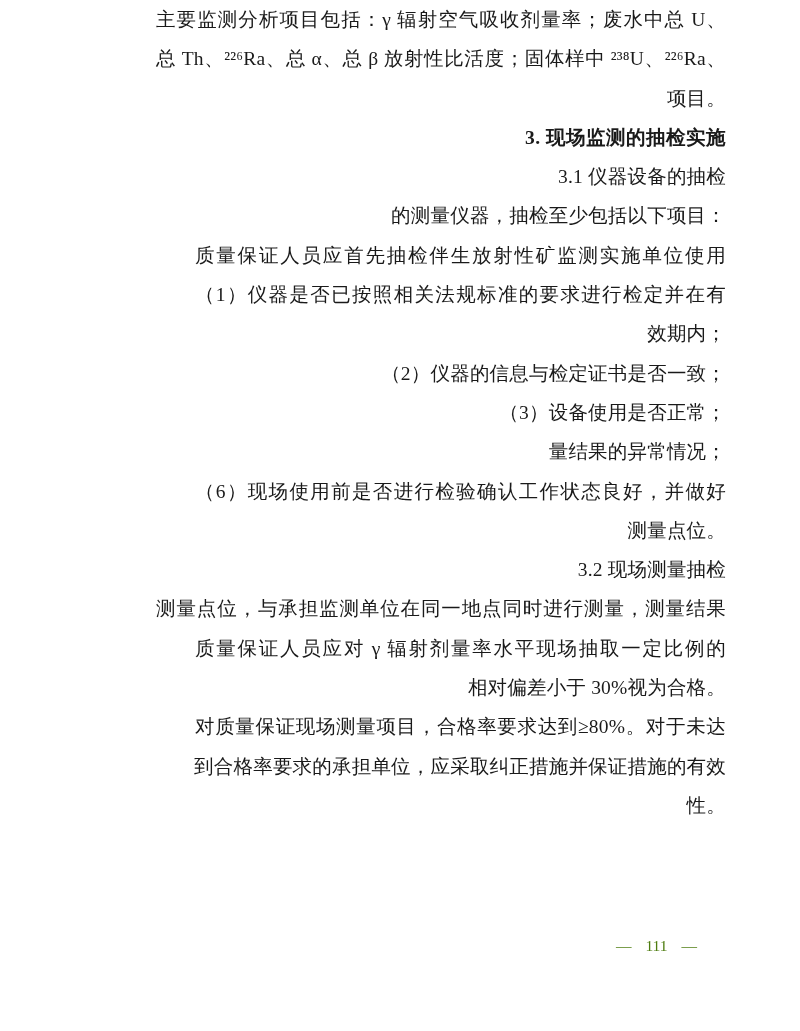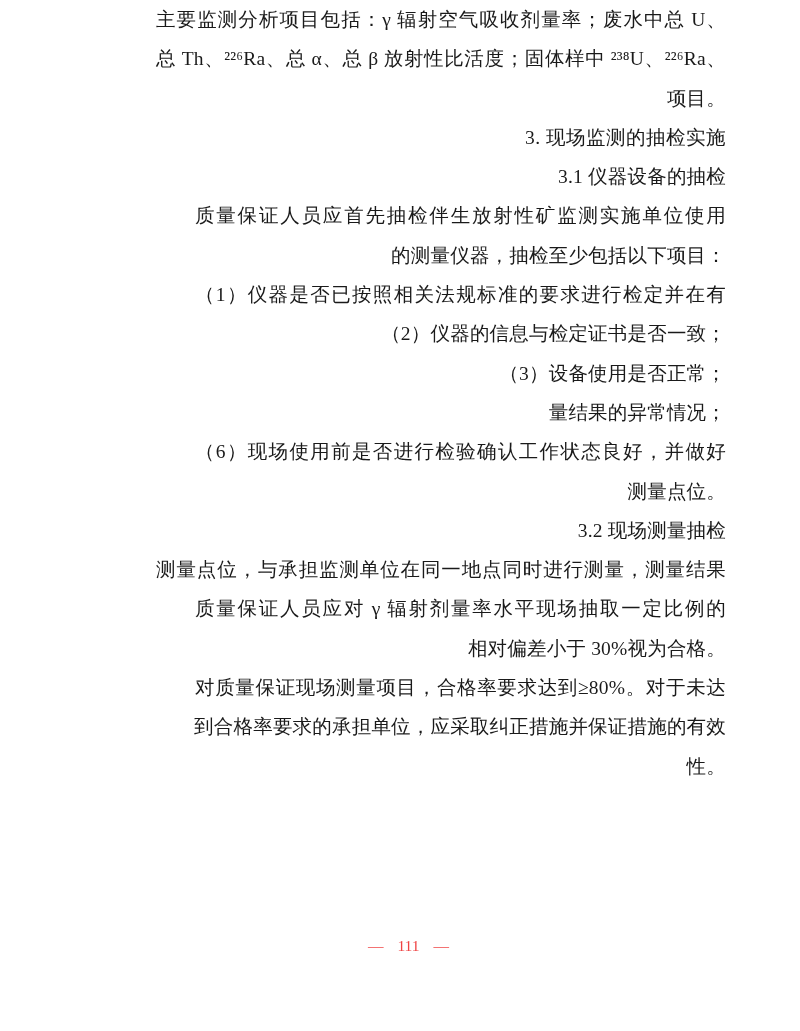--- a/index.html
+++ b/index.html
@@ -31,47 +31,48 @@
   }
   
   .jl {
     text-align: justify;
     text-align-last: justify;
     text-justify: inter-character;
   }
   
   .ind { text-indent: 2em; }
   
-  .hd { font-weight: 400; letter-spacing: 0.5px; }
+  .hd { font-weight: 700; letter-spacing: 0.5px; }
   .footer {
     position: absolute;
     left: 120px;
     top: 936px;
     width: 577px;
-    text-align: center;
+    text-align: right;
     font-size: 15.5px;
     line-height: 20px;
-    color: #ef4444;
+    color: #4d7c0f;
   }
   .footer .dash { letter-spacing: 0; }
   .footer .pagenum { margin: 0 14px; }
 </style>
 </head>
 <body>
 
 <div class="page">
   <div class="text-block">
     <p class="ln jl">主要监测分析项目包括：γ 辐射空气吸收剂量率；废水中总 U、</p>
     <p class="ln jl">总 Th、²²⁶Ra、总 α、总 β 放射性比活度；固体样中 ²³⁸U、²²⁶Ra、</p>
     <p class="ln">项目。</p>
     <p class="ln hd">3. 现场监测的抽检实施</p>
     <p class="ln">3.1 仪器设备的抽检</p>
+    <p class="ln">的测量仪器，抽检至少包括以下项目：</p>
     <p class="ln ind jl">质量保证人员应首先抽检伴生放射性矿监测实施单位使用</p>
-    <p class="ln">的测量仪器，抽检至少包括以下项目：</p>
     <p class="ln ind jl">（1）仪器是否已按照相关法规标准的要求进行检定并在有</p>
+    <p class="ln">效期内；</p>
     <p class="ln ind">（2）仪器的信息与检定证书是否一致；</p>
     <p class="ln ind">（3）设备使用是否正常；</p>
     <p class="ln">量结果的异常情况；</p>
     <p class="ln ind jl">（6）现场使用前是否进行检验确认工作状态良好，并做好</p>
     <p class="ln">测量点位。</p>
     <p class="ln">3.2 现场测量抽检</p>
     <p class="ln jl">测量点位，与承担监测单位在同一地点同时进行测量，测量结果</p>
     <p class="ln ind jl">质量保证人员应对 γ 辐射剂量率水平现场抽取一定比例的</p>
     <p class="ln">相对偏差小于 30%视为合格。</p>
     <p class="ln ind jl">对质量保证现场测量项目，合格率要求达到≥80%。对于未达</p>

